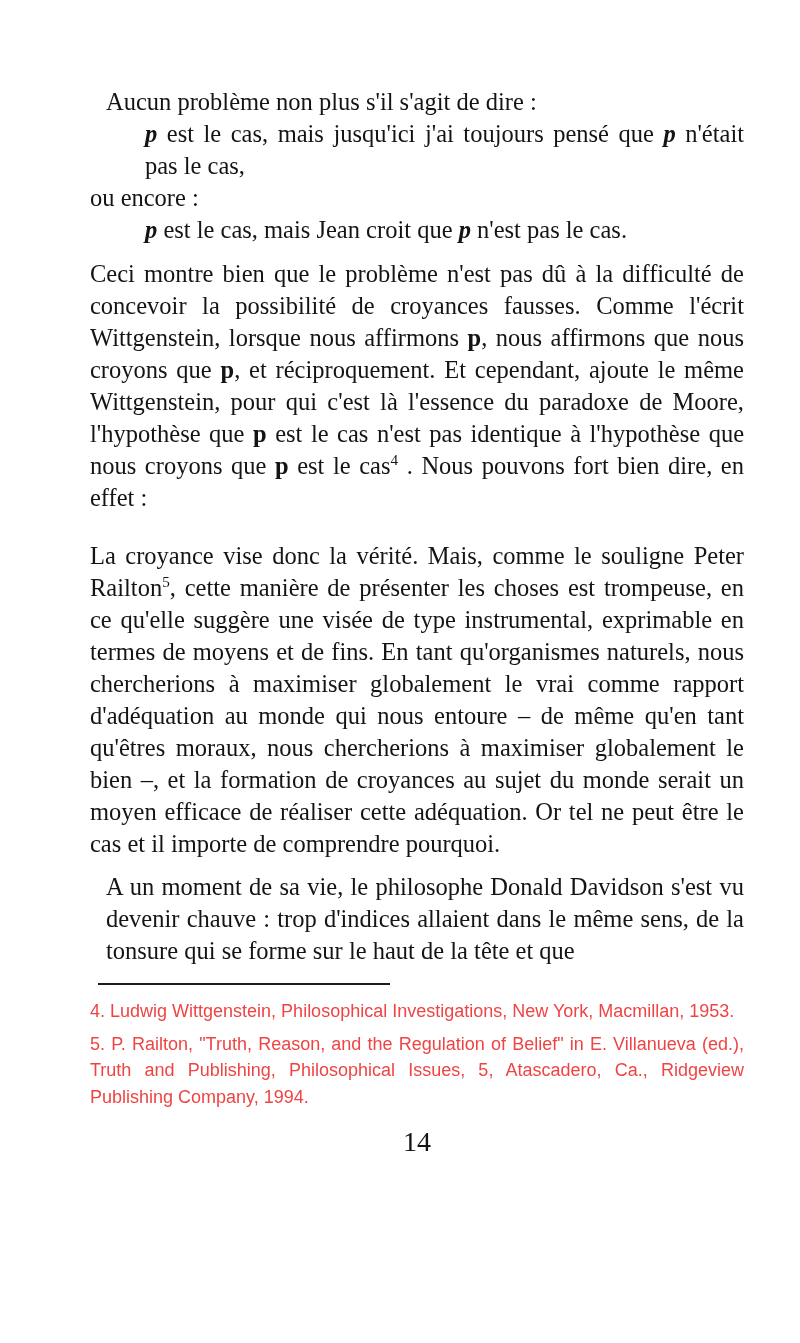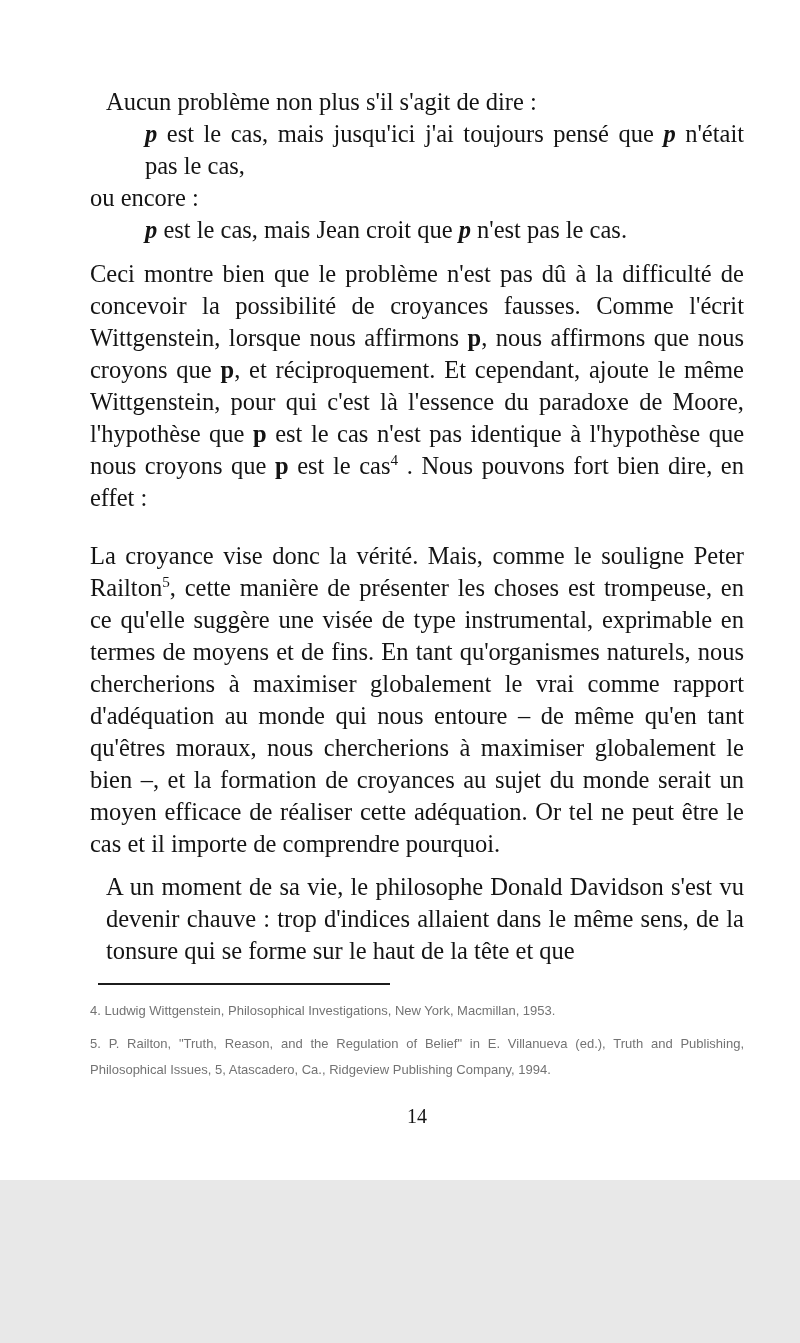--- a/index.html
+++ b/index.html
@@ -1,19 +1,19 @@
 <!DOCTYPE html>
 <html><head>
 <meta charset="utf-8">
 <style>
   html, body { margin: 0; padding: 0; background: #e8e8e8; }
   .page {
     position: relative;
     width: 800px;
-    height: 1180px;
+    height: 1343px;
     background: #ffffff;
     margin: 0 auto;
     overflow: hidden;
     color: #141414;
     font-family: "Liberation Serif", serif;
   }
   .content {
     margin: 86px 56px 0 90px; 
     font-size: 24.5px;
     line-height: 32px;
@@ -30,30 +30,30 @@
   .bi { font-style: italic; font-weight: bold; }
   sup { font-size: 0.62em; line-height: 0; vertical-align: super; }
   .fn-rule {
     height: 0;
     width: 292px;
     border-top: 2px solid #1c1c1c;
     margin: 16px 0 13px 8px;
   }
   .footnotes {
     font-family: "Liberation Sans", sans-serif;
-    font-size: 13px;
+    font-size: 18px;
     line-height: 26.5px;
     text-align: justify;
-    color: #737373;
+    color: #ef4444;
   }
   .fn + .fn { margin-top: 6px; }
   .page-num {
     margin-top: 16px;
     text-align: center;
-    font-size: 20px;
+    font-size: 28px;
     font-family: "Liberation Serif", serif;
   }
 </style>
 </head>
 <body>
 
 <div class="page">
   <div class="content">
     <p class="lead"><span>Aucun problème non plus s'il s'agit de dire :</span></p>
     <p class="quote"><span class="bi">p</span><span class="i"> est le cas, mais jusqu'ici j'ai toujours pensé que </span><span class="bi">p</span><span class="i"> n'était pas le cas,</span></p>

